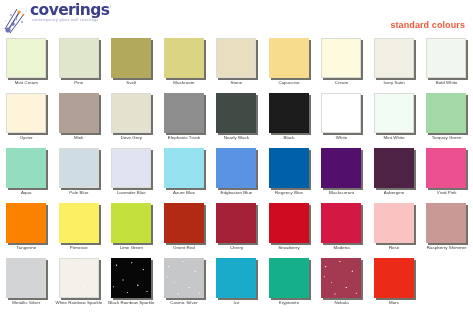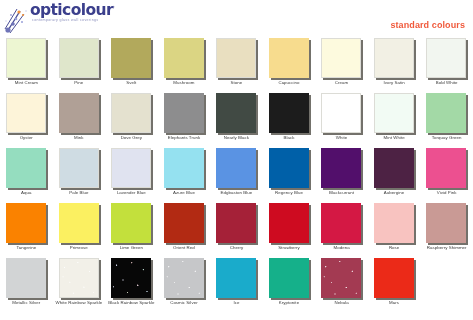--- a/index.html
+++ b/index.html
@@ -188,21 +188,21 @@
           <circle cx="18" cy="17" r="1.0"></circle>
           <circle cx="7" cy="10" r="0.9"></circle>
         </g>
         <g fill="#c9cdeb">
           <circle cx="22" cy="6" r="0.8"></circle>
           <circle cx="2" cy="16" r="0.7"></circle>
         </g>
       </svg>
     </span>
     <span class="logo-wordmark">
-      <span>opticolour</span><span class="logo-reg">·</span>
+      <span>coverings</span><span class="logo-reg">·</span>
     </span>
     <span class="logo-tagline">contemporary glass wall coverings</span>
   </div>
 
   <div class="standard-colours">standard colours</div>
 </div>
 
 <div class="grid" id="swatch-grid">
     <div class="row">
       <div class="cell">

